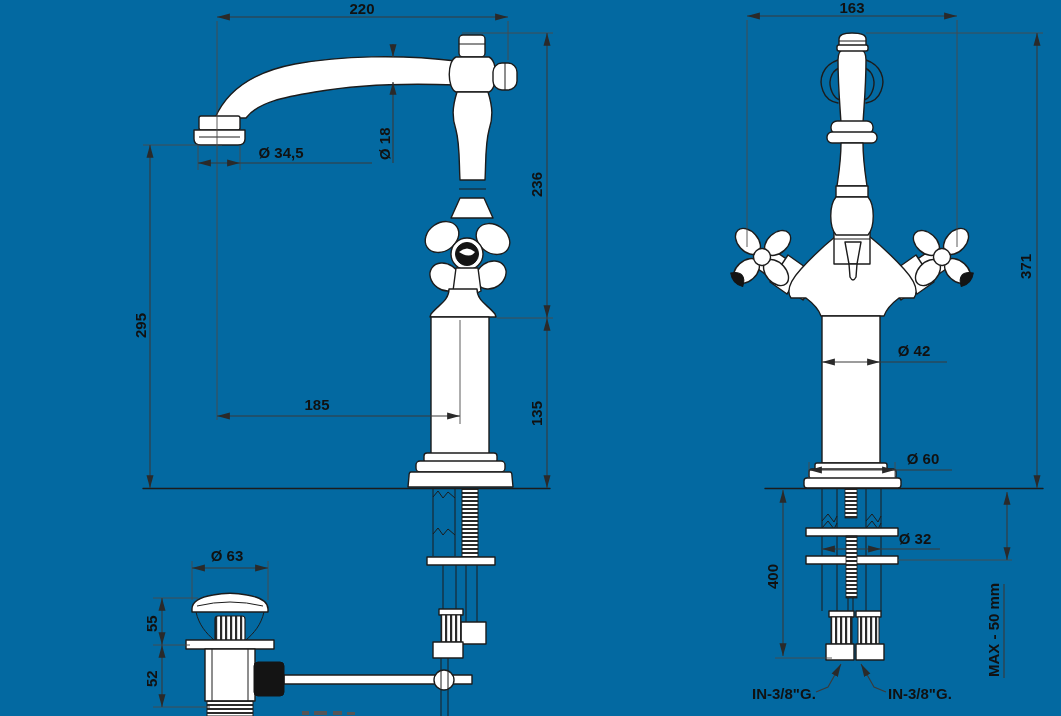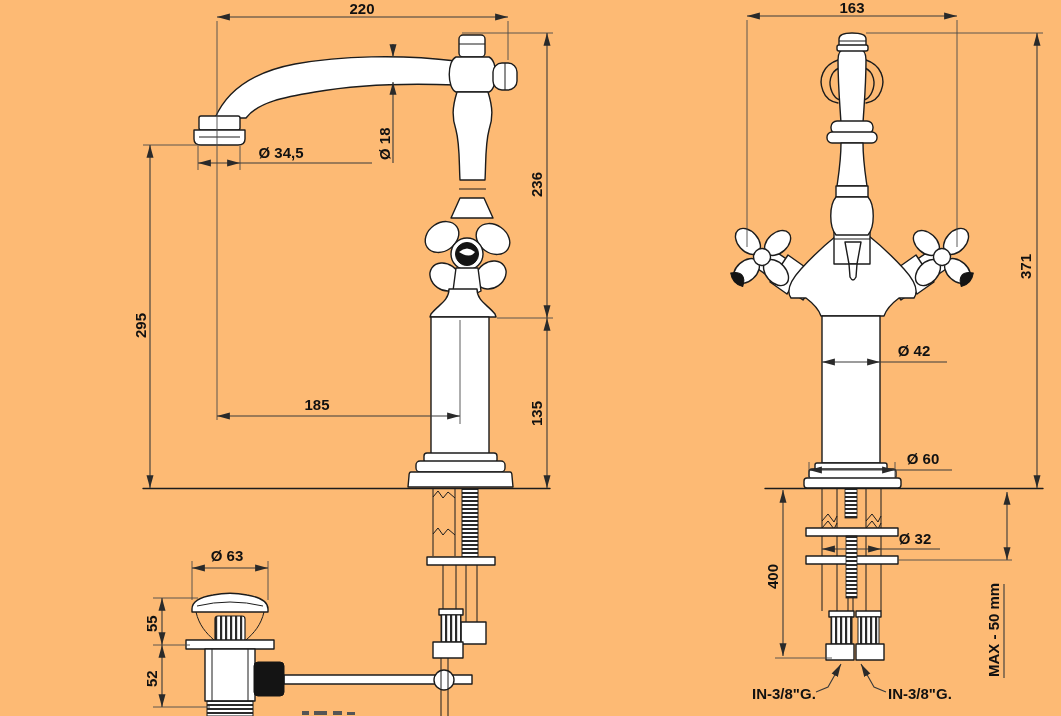--- a/index.html
+++ b/index.html
@@ -1,16 +1,16 @@
 <!DOCTYPE html>
 <html><head>
 <meta charset="utf-8">
 <style>
   html,body{margin:0;padding:0;background:#ffffff;}
-  .stage{position:relative;width:1061px;height:716px;background:#fdba74;overflow:hidden;text-align:right;}
+  .stage{position:relative;width:1061px;height:716px;background:#0369a1;overflow:hidden;text-align:right;}
   svg{display:block;font-family:"Liberation Sans","DejaVu Sans",sans-serif;}
   .o{fill:none;stroke:#1c1c1c;stroke-width:1.4;stroke-linejoin:round;stroke-linecap:round;}
   .ow{fill:#ffffff;stroke:#1c1c1c;stroke-width:1.4;stroke-linejoin:round;}
   .dim{fill:none;stroke:#3a3a3a;stroke-width:1.1;}
   .ext{fill:none;stroke:#4a4a4a;stroke-width:0.9;}
   .dk{fill:#141414;stroke:#141414;}
   .dimtxt{font-size:15px;font-weight:bold;fill:#111;}
   .thin{fill:none;stroke:#1c1c1c;stroke-width:1;}
 </style>
 </head>

